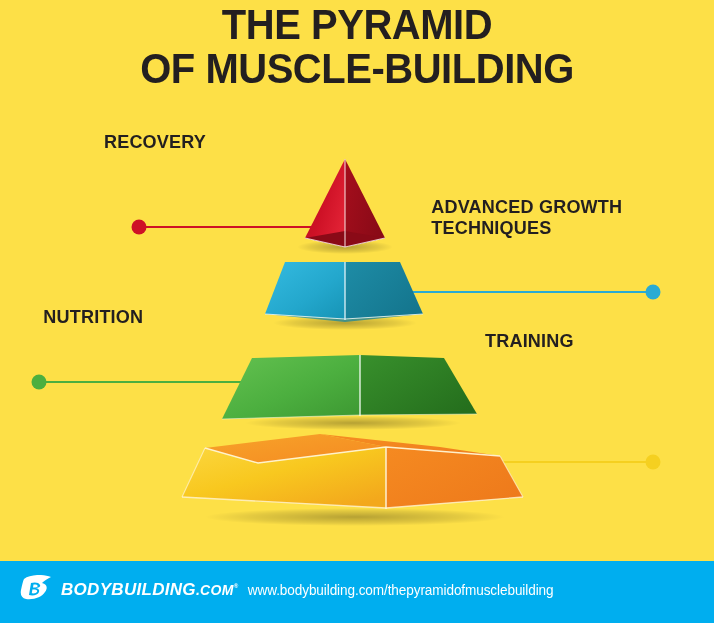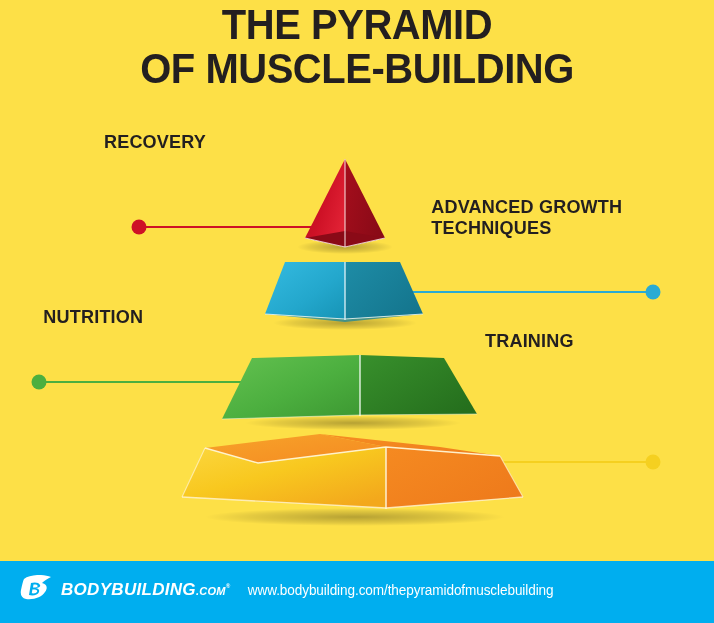--- a/index.html
+++ b/index.html
@@ -97,21 +97,21 @@
   }
   .logo-mark { display: block; }
   .logo-word {
     font-family: "Liberation Sans", sans-serif;
     font-weight: bold;
     font-style: italic;
     color: #ffffff;
     font-size: 17px;
     letter-spacing: 0.3px;
   }
-  .logo-word .dotcom { font-size: 11px; }
+  .logo-word .dotcom { font-size: 14px; }
   .logo-word .tm { font-size: 6px; vertical-align: super; }
   .footer-url {
     position: absolute;
     left: 0;
     top: 21px;
     width: 714px;
     text-align: center;
     padding-left: 90px;
     box-sizing: border-box;
     font-family: "Liberation Sans", sans-serif;

